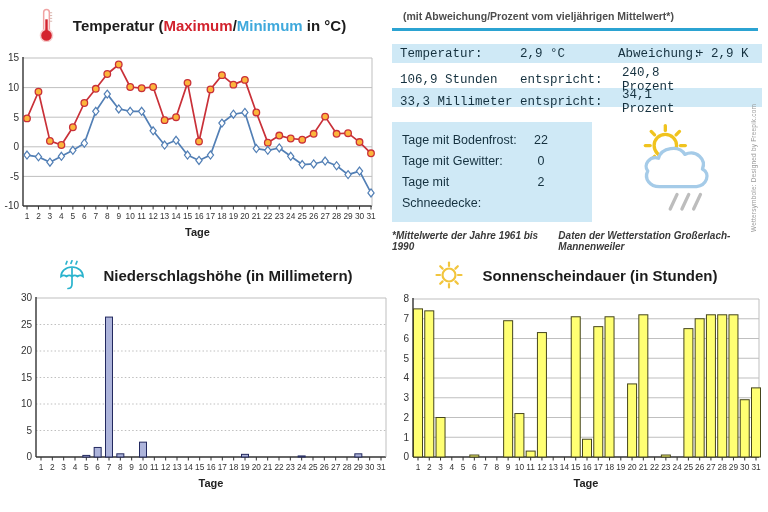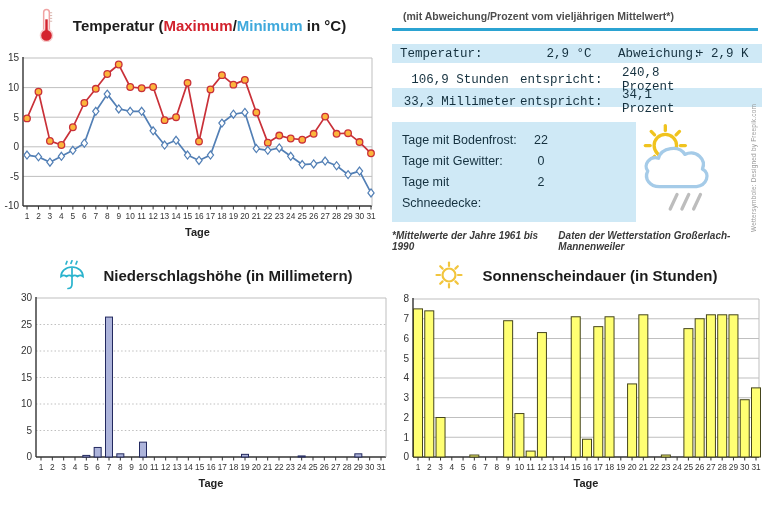--- a/index.html
+++ b/index.html
@@ -26,24 +26,24 @@
 
   
   .mv-titlerow{display:flex;align-items:baseline;padding-top:10px;}
   .mv-title{font-size:20px;font-weight:bold;margin:0;letter-spacing:0.2px;}
   .mv-subtitle{font-size:10.5px;font-weight:600;color:#4d4d4d;margin-left:11px;white-space:nowrap;}
   .mv-underline{height:3px;background:var(--accent-blue,#2ba3d2);margin-top:6px;width:366px;}
   .mv-table{margin-top:13px;font-family:Liberation Mono, monospace;}
   .mv-row{display:grid;grid-template-columns:120px 98px 74px auto;align-items:center;
           height:19px;margin-bottom:3px;padding-left:8px;font-size:12.5px;color:#15313f;}
   .mv-row.shaded{background:var(--table-bg,#cfe9f6);}
-  .mv-row .c2{text-align:center;}
+  .mv-row .c2{}
   .mv-row .c3{text-align:left;}
   .mv-row .c4{text-align:left;padding-left:4px;}
-  .mv-days{margin-top:15px;width:244px;background:var(--table-bg,#cfe9f6);padding:8px 0 8px 10px;box-sizing:border-box;}
+  .mv-days{margin-top:15px;width:200px;background:var(--table-bg,#cfe9f6);padding:8px 0 8px 10px;box-sizing:border-box;}
   .mv-dayrow{display:grid;grid-template-columns:122px 34px;font-size:12.5px;color:#15313f;line-height:21px;}
   .mv-dayrow .dv{text-align:center;}
   .mv-footnote{margin-top:8px;font-size:10px;font-weight:bold;color:#3a3a3a;display:flex;font-style:italic;}
   .mv-footnote .fn-right{margin-left:20px;}
   #weather-icon{position:absolute;left:246px;top:122px;}
   #credit{position:absolute;left:750px;top:232px;transform:rotate(-90deg);transform-origin:0 0;
           font-size:6.5px;color:#999;white-space:nowrap;letter-spacing:0.2px;}
 </style>
 </head>
 <body>

